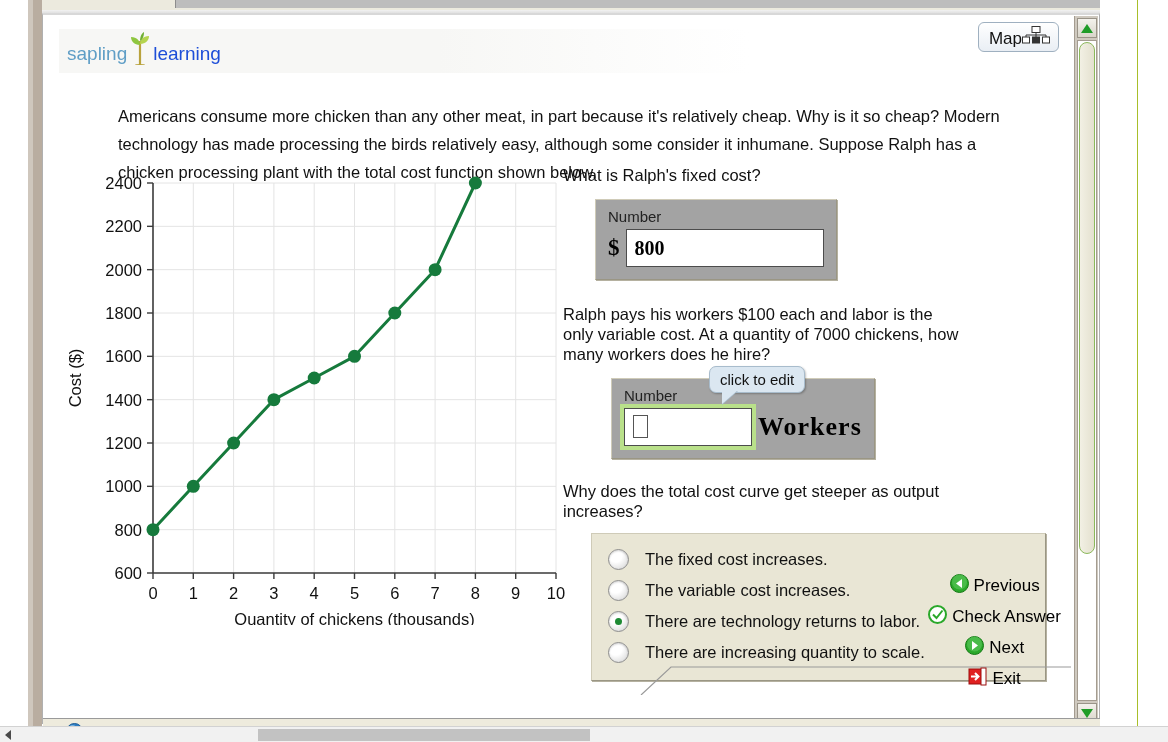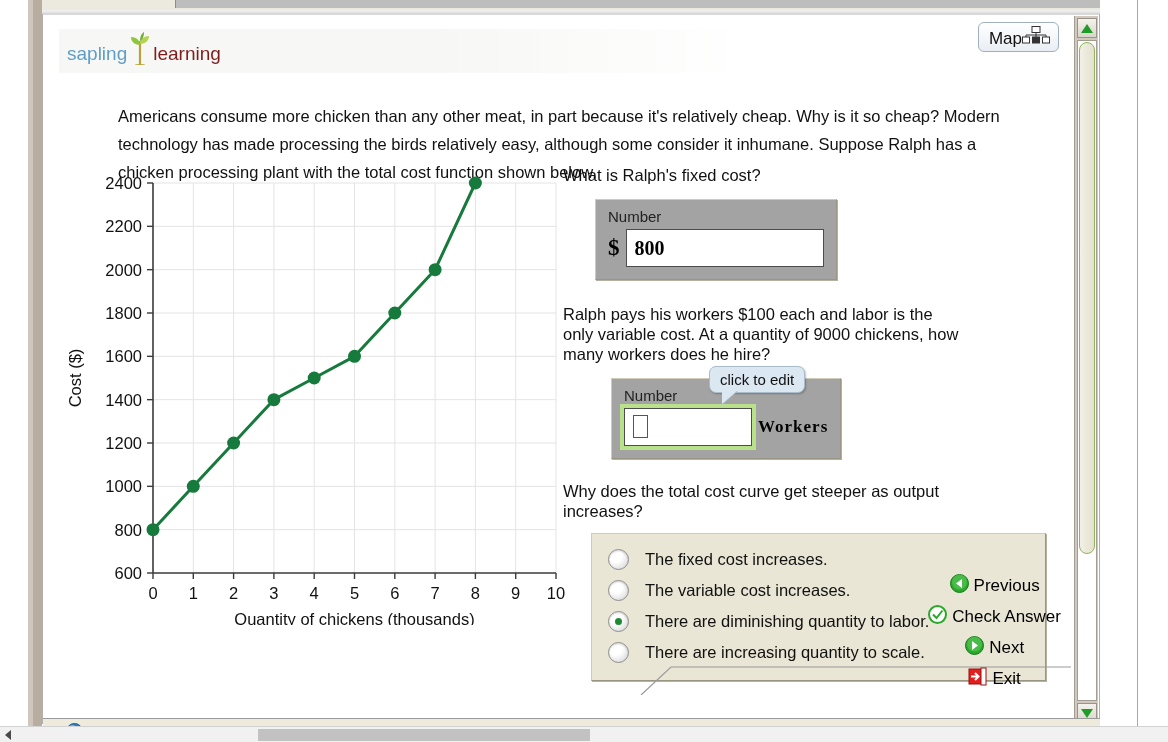--- a/index.html
+++ b/index.html
@@ -39,21 +39,21 @@
   
   .logo-band {
     position:absolute; left:16px; top:14px; width:690px; height:44px;
     background:linear-gradient(to right,#f7f7f5 0%, #f7f7f5 55%, #ffffff 100%);
   }
   .logo {
     position:absolute; left:24px; top:26px;
     font-size:19px; letter-spacing:0px; white-space:nowrap;
   }
   .logo .w1 { color:#5f9ec6; }
-  .logo .w2 { color:#7f1d1d; }
+  .logo .w2 { color:#1d4ed8; }
   .logo .sprout { position:relative; display:inline-block; width:26px; height:26px; vertical-align:-7px; }
   .logo .sprout svg { position:absolute; left:0; top:-9px; }
 
   
   .intro {
     position:absolute; left:75px; top:87px; width:910px;
     font-size:16.5px; line-height:28px; color:#111;
   }
 
   
@@ -81,21 +81,21 @@
     background:#ffffff; border:1px solid #4c4c4c;
     width:198px; height:38px;
     font-family:"Liberation Serif", serif; font-weight:bold; font-size:20px;
     color:#000; padding:0 8px; line-height:36px;
   }
   .num-input.focused {
     outline:4px solid #b9e08a; outline-offset:0;
     width:128px;
   }
   .caret-box { display:inline-block; width:15px; height:23px; border:1px solid #555; vertical-align:-4px; }
-  .unit { font-family:"Liberation Serif", serif; font-weight:bold; font-size:17px; color:#000; letter-spacing:1px; }
+  .unit { font-family:"Liberation Serif", serif; font-weight:bold; font-size:26px; color:#000; letter-spacing:1px; }
 
   
   .tooltip {
     position:absolute;
     background:#dbe7f1; border:1px solid #a8bccc;
     border-radius:7px; padding:4px 10px;
     font-size:15px; color:#111; white-space:nowrap;
     box-shadow:1px 1px 2px rgba(0,0,0,.25);
   }
   .tooltip .tail {
@@ -324,21 +324,21 @@
         <div style="margin-top:14px; margin-left:32px;">
           <div class="answer-box">
             <div class="ab-label">Number</div>
             <div class="ab-row">
               <span class="dollar">$</span>
               <div class="num-input">800</div>
             </div>
           </div>
         </div>
 
-        <div class="qtext" style="margin-top:24px; width:400px;">Ralph pays his workers $100 each and labor is the only variable cost. At a quantity of 9000 chickens, how many workers does he hire?</div>
+        <div class="qtext" style="margin-top:24px; width:400px;">Ralph pays his workers $100 each and labor is the only variable cost. At a quantity of 7000 chickens, how many workers does he hire?</div>
         <div style="margin-top:14px; margin-left:48px; position:relative;">
           <div class="answer-box">
             <div class="ab-label">Number</div>
             <div class="ab-row">
               <div class="num-input focused"><span class="caret-box"></span></div>
               <span class="unit">Workers</span>
             </div>
           </div>
           <div class="tooltip" style="left:98px; top:-12px;">
             <span>click to edit</span>
@@ -352,21 +352,21 @@
             <div class="radio-row">
               <span class="radio"></span>
               <span class="radio-label">The fixed cost increases.</span>
             </div>
             <div class="radio-row">
               <span class="radio"></span>
               <span class="radio-label">The variable cost increases.</span>
             </div>
             <div class="radio-row">
               <span class="radio sel"></span>
-              <span class="radio-label">There are diminishing quantity to labor.</span>
+              <span class="radio-label">There are technology returns to labor.</span>
             </div>
             <div class="radio-row">
               <span class="radio"></span>
               <span class="radio-label">There are increasing quantity to scale.</span>
             </div>
           </div>
         </div>
       </div>
 
       <div class="navbar">

